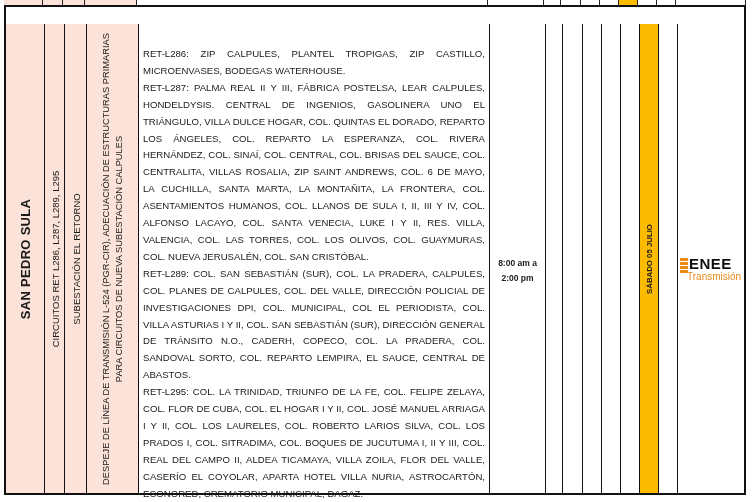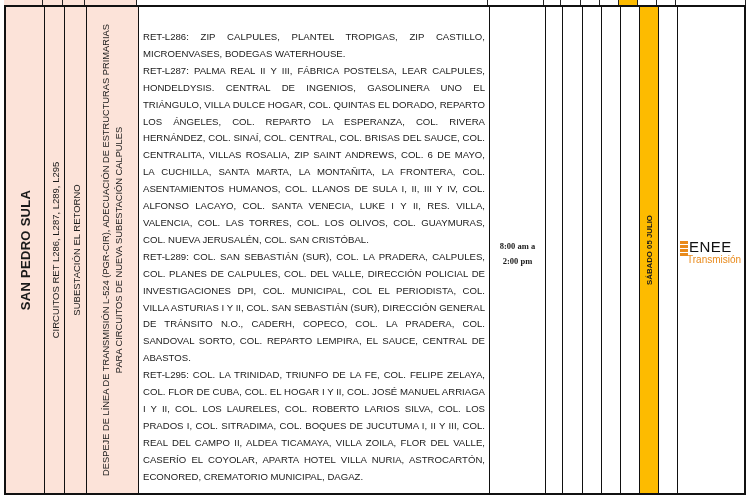--- a/index.html
+++ b/index.html
@@ -1,35 +1,35 @@
 <!DOCTYPE html>
 <html><head>
 <meta charset="utf-8">
 <style>
   html, body { margin:0; padding:0; background:#ffffff; }
   body { width:752px; height:502px; position:relative; overflow:hidden; font-family:"Liberation Sans", sans-serif; color:#1a1a1a; }
   .prev-strip { position:absolute; left:0; top:0; width:752px; height:5px; }
   .prev-strip .seg { position:absolute; top:0; height:5px; border-right:1px solid #222; box-sizing:border-box; }
   .table { position:absolute; left:4px; top:5px; width:742px; height:490px; border:2px solid #111; box-sizing:border-box; }
-  .col { position:absolute; top:0; bottom:0; border-right:1.5px solid #111; box-sizing:border-box; }
+  .col { position:absolute; top:17px; bottom:0; border-right:1.5px solid #111; box-sizing:border-box; }
   .col.last { border-right:none; }
   .peach { background:#fce3d9; }
   .orange { background:#fdbb00; }
   .vtext { position:absolute; left:50%; top:50%; white-space:nowrap; transform:translate(-50%,-50%) rotate(-90deg); transform-origin:center center; text-align:center; }
   .city { font-weight:bold; font-size:13px; letter-spacing:0.3px; }
   .small-v { font-size:9.5px; }
   .desc-v { font-size:9.3px; line-height:13px; }
   .desc-text { position:absolute; left:4px; right:4px; top:22px; font-size:9.6px; line-height:16.9px; text-align:justify; text-transform:uppercase; }
   .desc-text p { margin:0; }
   .hours { position:absolute; left:0; right:0; top:232px; text-align:center; font-size:8.5px; font-weight:bold; line-height:15px; }
   .date-v { font-size:7.8px; font-weight:bold; }
   .logo { position:absolute; left:2px; top:232px; width:70px; }
   .logo .mark { position:absolute; left:0; top:2px; width:8px; height:16px; }
   .logo .mark span { display:block; height:2.5px; margin-bottom:1.5px; background:#e98a1b; }
-  .logo .word { position:absolute; left:9px; top:0; font-weight:normal; font-size:15px; letter-spacing:0.5px; color:#111; line-height:16px; }
+  .logo .word { position:absolute; left:9px; top:0; font-weight:bold; font-size:15px; letter-spacing:0.5px; color:#111; line-height:16px; }
   .logo .sub { position:absolute; left:7px; top:16px; font-size:10px; color:#e98a1b; line-height:10px; white-space:nowrap; }
 </style>
 </head>
 <body>
 
 <div class="prev-strip">
   <div class="seg peach" style="left:4px;width:39px;"></div>
   <div class="seg peach" style="left:43px;width:20px;"></div>
   <div class="seg peach" style="left:63px;width:22px;"></div>
   <div class="seg peach" style="left:85px;width:52px;"></div>
@@ -68,21 +68,21 @@
 
   <div class="col" style="left:133px;width:351px;">
     <div class="desc-text">
       <p>RET-L286: ZIP CALPULES, PLANTEL TROPIGAS, ZIP CASTILLO, MICROENVASES, BODEGAS WATERHOUSE.</p>
       <p>RET-L287: PALMA REAL II Y III, FÁBRICA POSTELSA, LEAR CALPULES, HONDELDYSIS. CENTRAL DE INGENIOS, GASOLINERA UNO EL TRIÁNGULO, VILLA DULCE HOGAR, COL. QUINTAS EL DORADO, REPARTO LOS ÁNGELES, COL. REPARTO LA ESPERANZA, COL. RIVERA HERNÁNDEZ, COL. SINAÍ, COL. CENTRAL, COL. BRISAS DEL SAUCE, COL. CENTRALITA, VILLAS ROSALIA, ZIP SAINT ANDREWS, COL. 6 DE MAYO, LA CUCHILLA, SANTA MARTA, LA MONTAÑITA, LA FRONTERA, COL. ASENTAMIENTOS HUMANOS, COL. LLANOS DE SULA I, II, III Y IV, COL. ALFONSO LACAYO, COL. SANTA VENECIA, LUKE I Y II, RES. VILLA, VALENCIA, COL. LAS TORRES, COL. LOS OLIVOS, COL. GUAYMURAS, COL. NUEVA JERUSALÉN, COL. SAN CRISTÓBAL.</p>
       <p>RET-L289: COL. SAN SEBASTIÁN (SUR), COL. LA PRADERA, CALPULES, COL. PLANES DE CALPULES, COL. DEL VALLE, DIRECCIÓN POLICIAL DE INVESTIGACIONES DPI, COL. MUNICIPAL, COL EL PERIODISTA, COL. VILLA ASTURIAS I Y II, COL. SAN SEBASTIÁN (SUR), DIRECCIÓN GENERAL DE TRÁNSITO N.O., CADERH, COPECO, COL. LA PRADERA, COL. SANDOVAL SORTO, COL. REPARTO LEMPIRA, EL SAUCE, CENTRAL DE ABASTOS.</p>
       <p>RET-L295: COL. LA TRINIDAD, TRIUNFO DE LA FE, COL. FELIPE ZELAYA, COL. FLOR DE CUBA, COL. EL HOGAR I Y II, COL. JOSÉ MANUEL ARRIAGA I Y II, COL. LOS LAURELES, COL. ROBERTO LARIOS SILVA, COL. LOS PRADOS I, COL. SITRADIMA, COL. BOQUES DE JUCUTUMA I, II Y III, COL. REAL DEL CAMPO II, ALDEA TICAMAYA, VILLA ZOILA, FLOR DEL VALLE, CASERÍO EL COYOLAR, APARTA HOTEL VILLA NURIA, ASTROCARTÓN, ECONORED, CREMATORIO MUNICIPAL, DAGAZ.</p>
     </div>
   </div>
 
-  <div class="col" style="left:484px;width:56px;font-family:Liberation Serif, serif;">
+  <div class="col" style="left:484px;width:56px;">
     <div class="hours">
       <div>8:00 am a</div>
       <div>2:00 pm</div>
     </div>
   </div>
 
   <div class="col" style="left:540px;width:17px;"></div>
   <div class="col" style="left:557px;width:20px;"></div>
   <div class="col" style="left:577px;width:19px;"></div>
   <div class="col" style="left:596px;width:19px;"></div>

